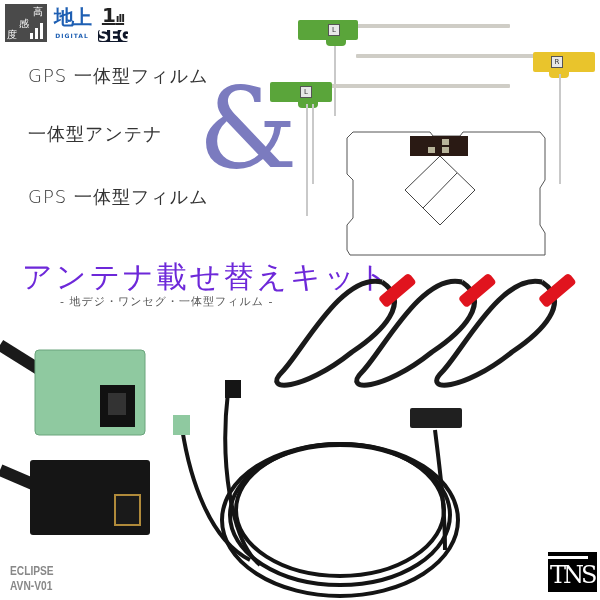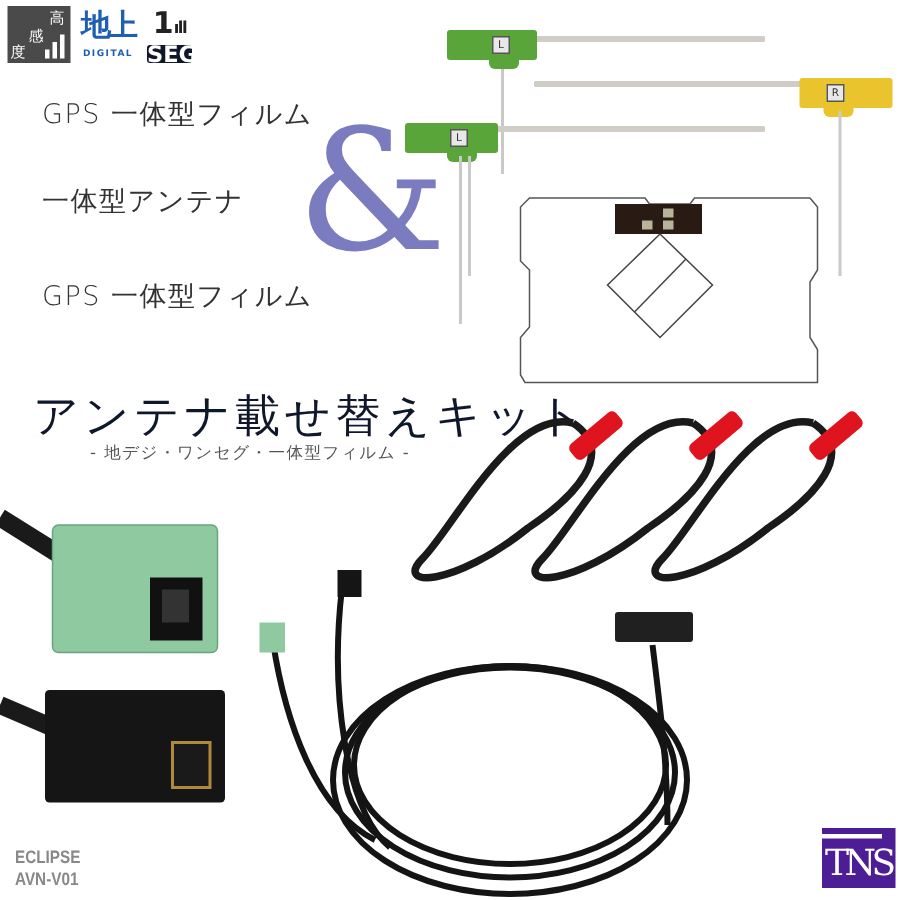--- a/index.html
+++ b/index.html
@@ -11,32 +11,32 @@
   .b-kando { left:5px; background:#4a4a4a; color:#fff; }
   .b-kando .k1 { position:absolute; right:4px; top:1px; font-size:10px; }
   .b-kando .k2 { position:absolute; left:14px; top:13px; font-size:10px; }
   .b-kando .k3 { position:absolute; left:2px; top:24px; font-size:10px; }
   .b-kando .bars { position:absolute; right:4px; bottom:3px; display:flex; align-items:flex-end; gap:2px; }
   .b-kando .bars i { display:block; width:3px; background:#fff; }
   .b-digi { left:52px; width:40px; color:#1e5fb3; text-align:center; }
   .b-digi .big { font-size:20px; font-weight:bold; line-height:30px; letter-spacing:-2px;font-family:Liberation Mono, monospace; }
   .b-digi .small { font-size:6px; font-weight:bold; letter-spacing:1px; margin-top:-2px; }
   .b-seg { left:96px; width:34px; color:#222; text-align:center; }
-  .b-seg .one { font-size:20px; font-weight:bold; line-height:22px; }
+  .b-seg .one { font-size:20px; font-weight:bold; line-height:22px;text-decoration:underline; }
   .b-seg .seg { background:#0f172a; color:#fff; font-size:15px; font-weight:bold; border-radius:2px; margin:0 2px; line-height:12px; }
 
   .title-line { position:absolute; left:28px; font-size:18px; color:#333; letter-spacing:1px; font-family:"DejaVu Sans", sans-serif; font-weight:300; }
   .amp { position:absolute; left:198px; top:72px; font-size:112px; color:#7b7bbf; font-family:"DejaVu Serif", serif; line-height:1; }
 
-  .kit-title { position:absolute; left:22px; top:257px; font-size:30px; color:#0f172a; letter-spacing:3px; }
+  .kit-title { position:absolute; left:22px; top:257px; font-size:30px; color:#6d28d9; letter-spacing:3px; }
   .kit-sub { position:absolute; left:60px; top:294px; font-size:11px; color:#555; letter-spacing:1px; }
 
   .maker { position:absolute; left:10px; bottom:6px; font-family:"Liberation Sans", sans-serif; font-weight:bold; color:#888; font-size:12px; line-height:15px; transform:scaleX(0.85); transform-origin:left; }
 
-  .logo { position:absolute; left:548px; top:552px; width:49px; height:40px; background:#4c1d95; }
+  .logo { position:absolute; left:548px; top:552px; width:49px; height:40px; background:#000000; }
   .logo .txt { position:absolute; left:2px; top:8px; color:#fff; font-family:"DejaVu Serif", serif; font-size:24px; letter-spacing:-3px; line-height:30px; }
   .logo .gap { position:absolute; left:0; top:4px; width:40px; height:3px; background:#fff; }
 
   
   .tab { position:absolute; height:20px; border-radius:2px; }
   .tab .lbl { position:absolute; top:4px; width:10px; height:10px; background:#e8e8e8; border:1px solid #555; font-size:7px; color:#333; text-align:center; line-height:10px; }
   .tab .nub { position:absolute; bottom:-6px; width:20px; height:7px; border-radius:0 0 4px 4px; }
   .strip { position:absolute; height:4px; background:#cfcdc6; border-radius:1px; }
   .wire { position:absolute; width:2px; background:#c9c9c9; }
 </style>

